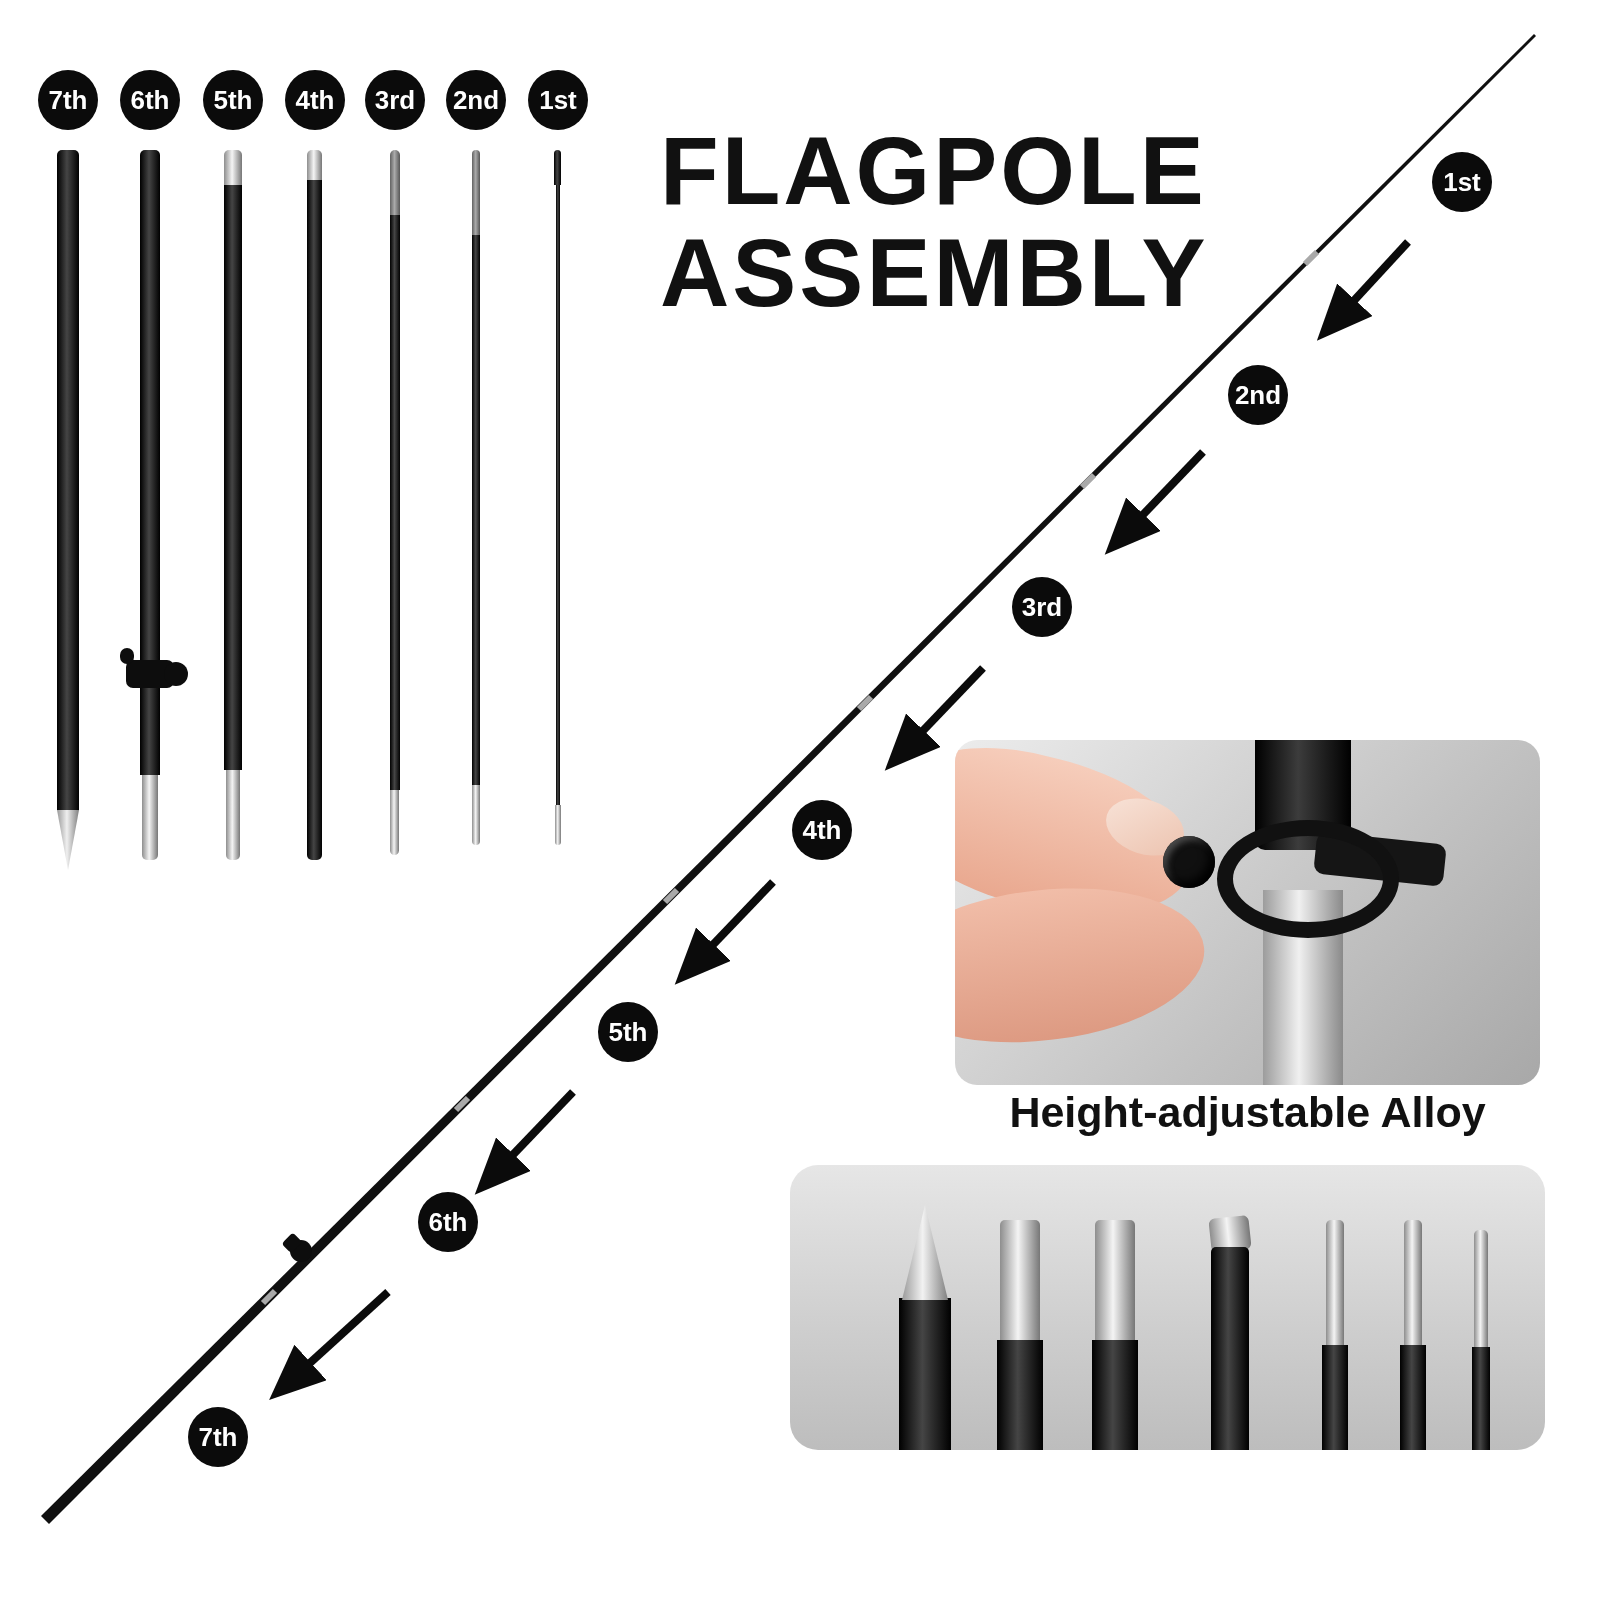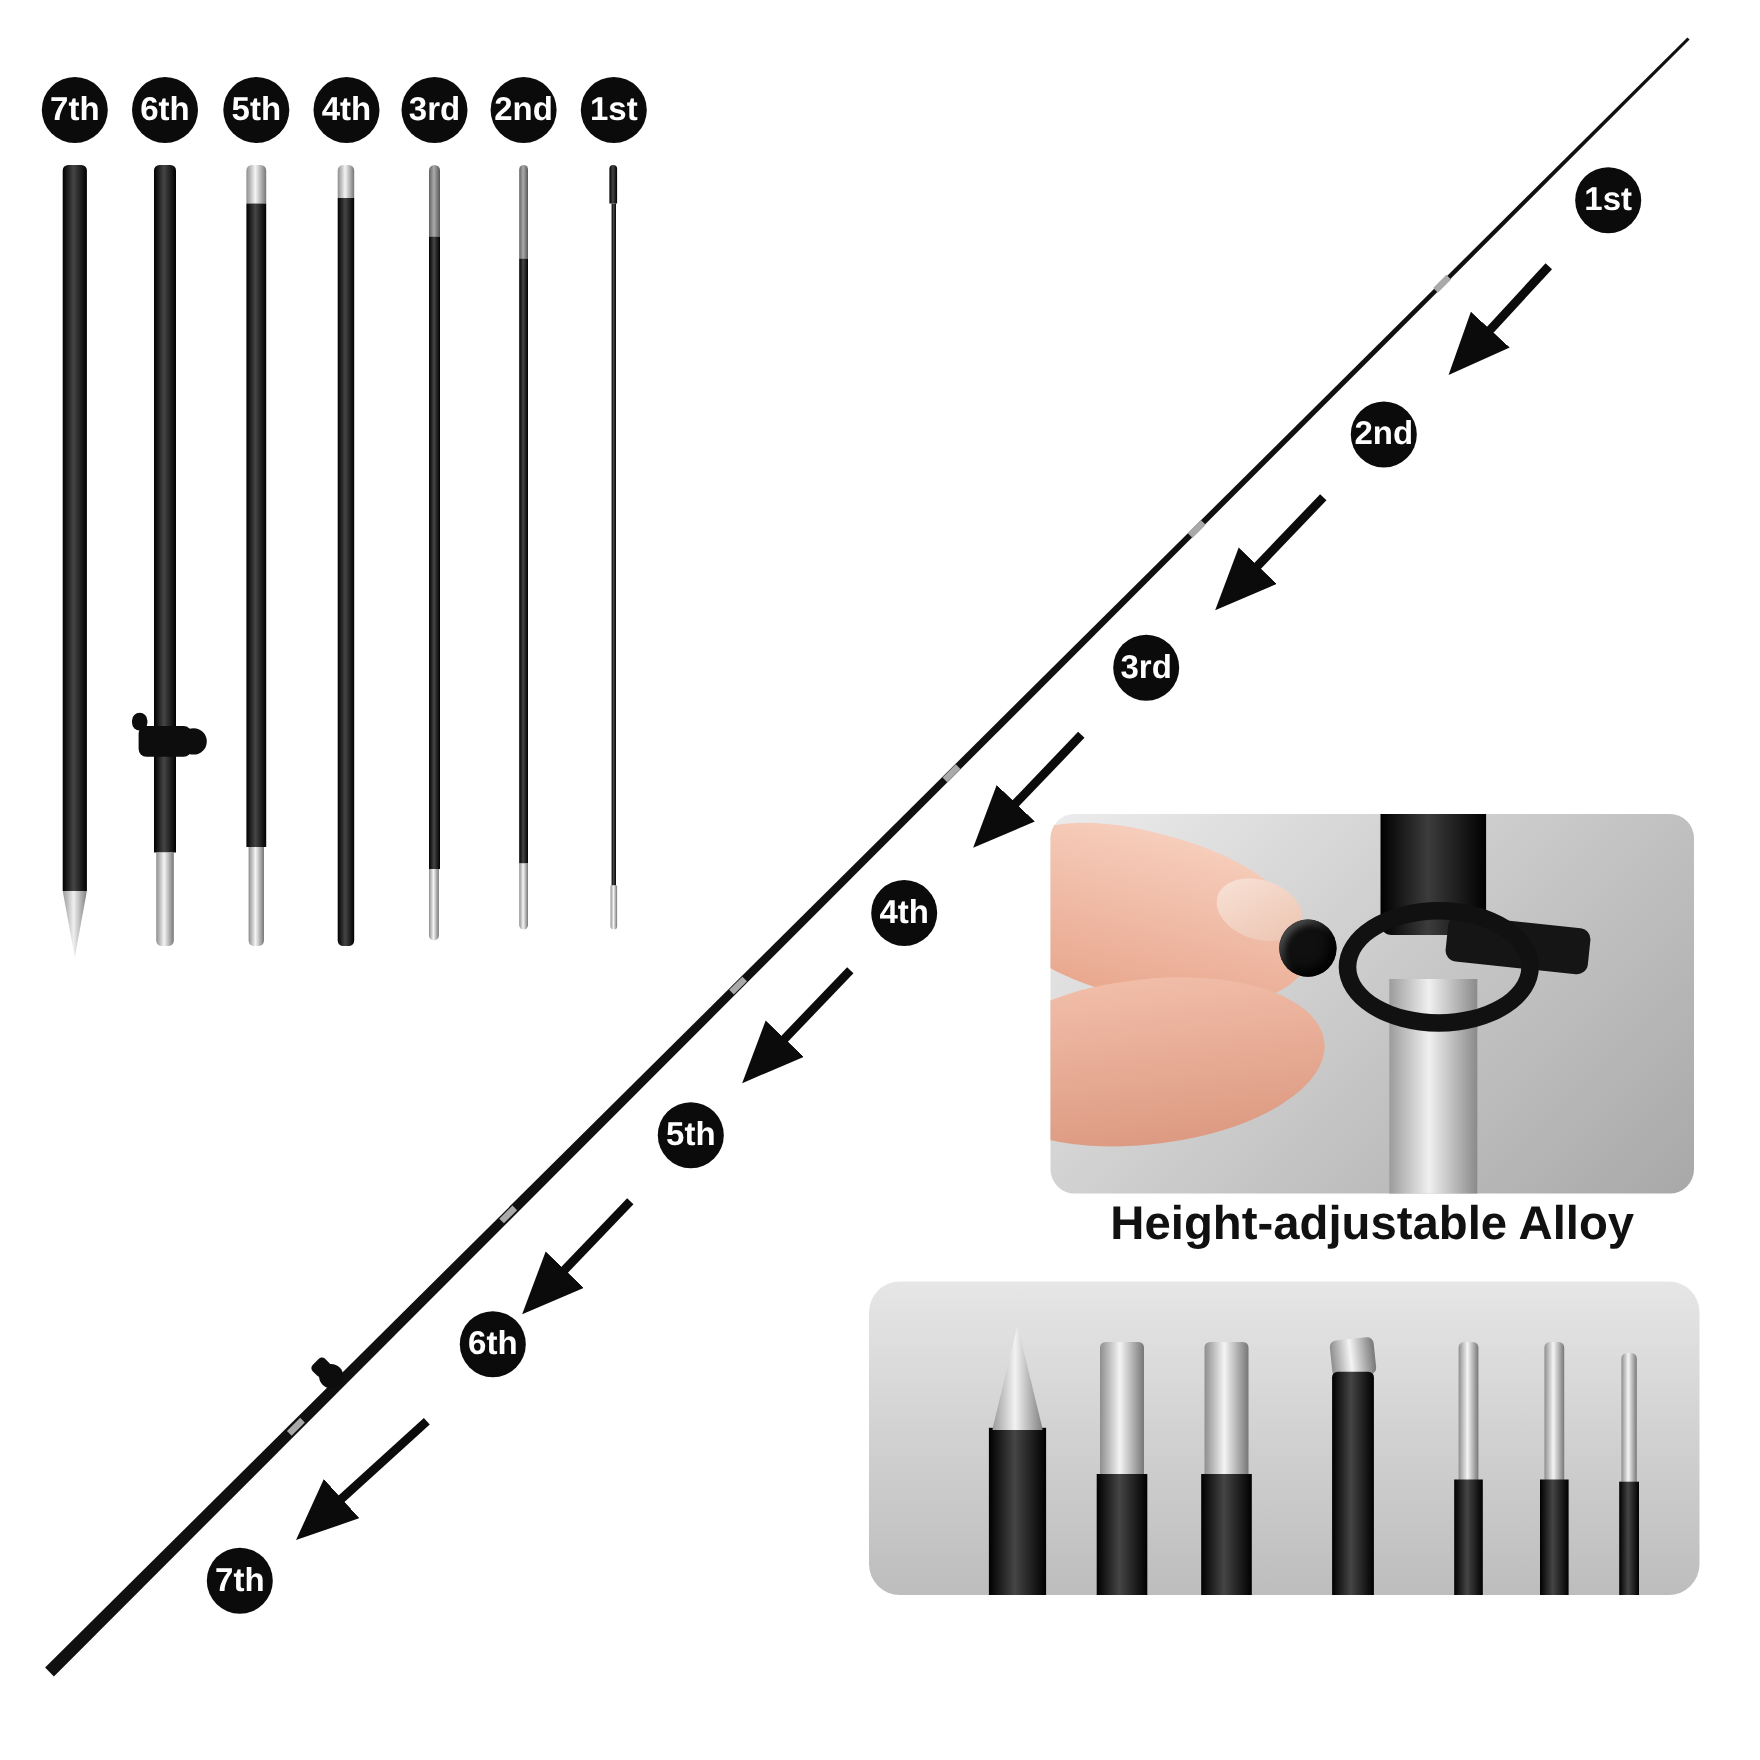--- a/index.html
+++ b/index.html
@@ -4,21 +4,21 @@
 <style>
   html,body{margin:0;padding:0;background:#ffffff;}
   #stage{
     position:relative;width:1600px;height:1600px;background:#ffffff;overflow:hidden;
     font-family:"Liberation Sans",sans-serif;
   }
   
   .badge{
     position:absolute;width:60px;height:60px;border-radius:50%;
     background:#0b0b0b;color:#ffffff;display:flex;align-items:center;justify-content:center;
-    font-size:30px;font-weight:bold;z-index:6;
+    font-size:26px;font-weight:bold;z-index:6;
   }
   
   #title{
     position:absolute;left:660px;top:120px;z-index:5;
     font-weight:800;font-size:96px;line-height:1.06;letter-spacing:3px;color:#111;
   }
   
   .pole-part{position:absolute;z-index:4;}
   .blk{background:linear-gradient(90deg,#000 0%,#454545 45%,#000 100%);}
   .metal{background:linear-gradient(90deg,#8e8e8e 0%,#f4f4f4 45%,#777 100%);}
@@ -75,20 +75,24 @@
     border-radius:28px;overflow:hidden;
     background:linear-gradient(180deg,#e6e6e6 0%,#cfcfcf 55%,#bdbdbd 100%);
   }
   .pi{position:absolute;}
 </style>
 </head>
 <body>
 
 <div id="stage">
 
+  <div id="title">
+    <div>FLAGPOLE</div>
+    <div>ASSEMBLY</div>
+  </div>
 
   <div class="badge" style="left:38px;top:70px">7th</div>
   <div class="badge" style="left:120px;top:70px">6th</div>
   <div class="badge" style="left:203px;top:70px">5th</div>
   <div class="badge" style="left:285px;top:70px">4th</div>
   <div class="badge" style="left:365px;top:70px">3rd</div>
   <div class="badge" style="left:446px;top:70px">2nd</div>
   <div class="badge" style="left:528px;top:70px">1st</div>
 
   <div class="pole-part blk round-t" style="left:57px;top:150px;width:22px;height:660px"></div>

